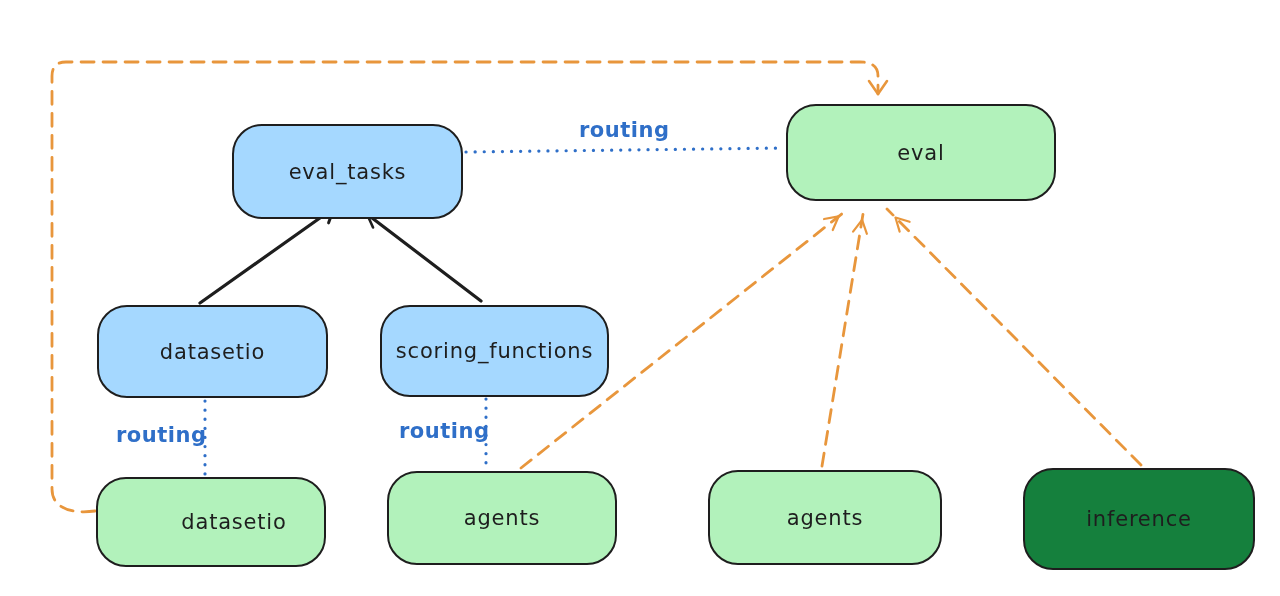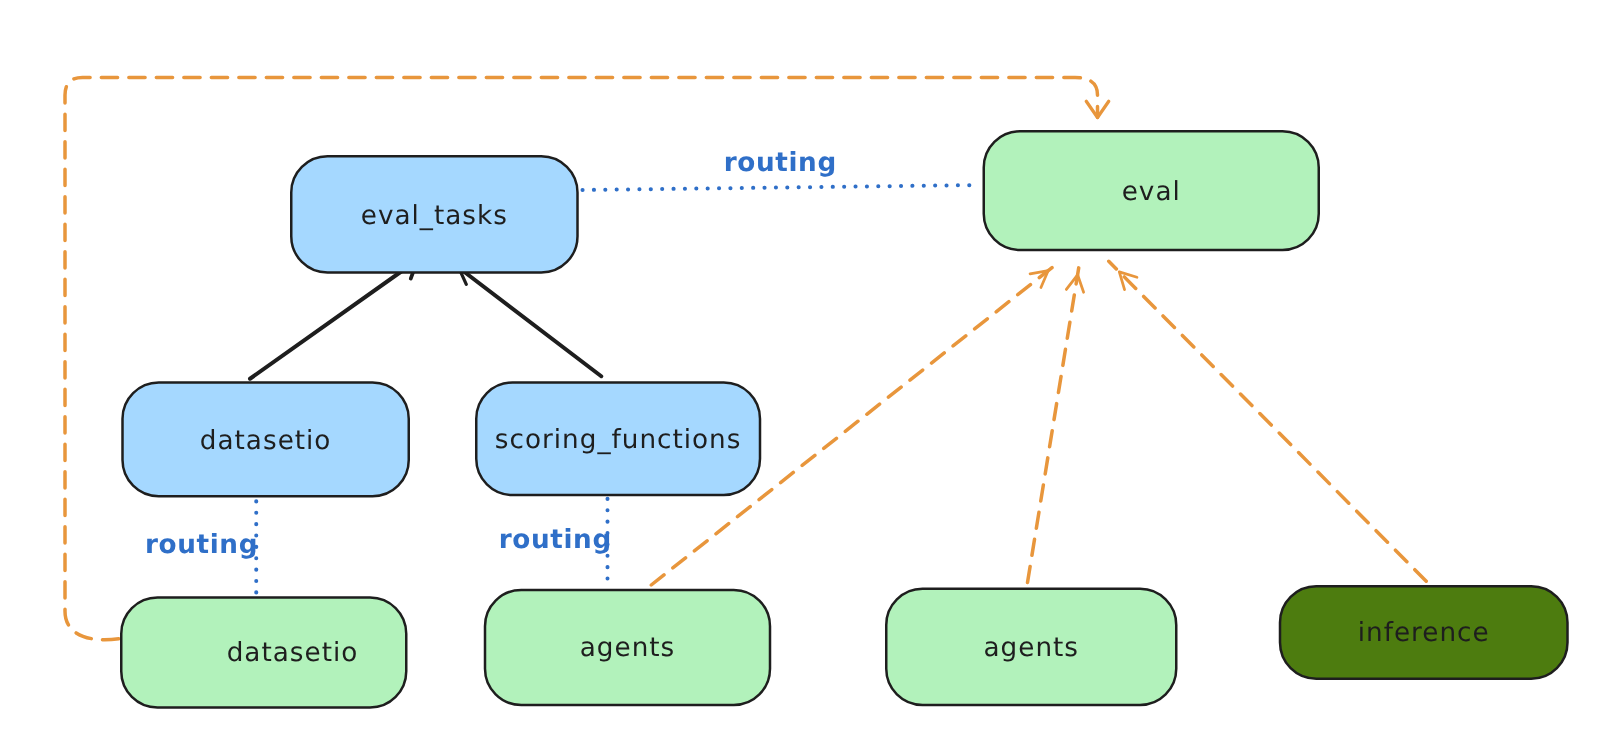--- a/index.html
+++ b/index.html
@@ -86,21 +86,21 @@
   <div class="node" style="left: 97px; top: 305px; width: 231px; height: 93px; background: rgb(165, 216, 255); border-color: rgb(30, 30, 30);">datasetio</div>
 
   <div class="node" style="left: 380px; top: 305px; width: 229px; height: 92px; background: rgb(165, 216, 255); border-color: rgb(30, 30, 30);">scoring_functions</div>
 
   <div class="node" style="left: 96px; top: 477px; width: 230px; height: 90px; background: rgb(178, 242, 187); border-color: rgb(30, 30, 30); padding-left: 46px;">datasetio</div>
 
   <div class="node" style="left: 387px; top: 471px; width: 230px; height: 94px; background: rgb(178, 242, 187); border-color: rgb(30, 30, 30);">agents</div>
 
   <div class="node" style="left: 708px; top: 470px; width: 234px; height: 95px; background: rgb(178, 242, 187); border-color: rgb(30, 30, 30);">agents</div>
 
-  <div class="node" style="left: 1023px; top: 468px; width: 232px; height: 76px; background: #4d7c0f; border-color: rgb(30, 30, 30); text-align: center;">inference</div>
+  <div class="node" style="left: 1023px; top: 468px; width: 232px; height: 102px; background: #15803d; border-color: rgb(30, 30, 30); text-align: center;">inference</div>
 
   <div class="edge-label" style="left: 579px; top: 118px; color: rgb(47, 111, 200);">routing</div>
 
   <div class="edge-label" style="left: 116px; top: 423px; color: rgb(47, 111, 200);">routing</div>
 
   <div class="edge-label" style="left: 399px; top: 419px; color: rgb(47, 111, 200);">routing</div>
 
 </div>
 
 </body></html>

